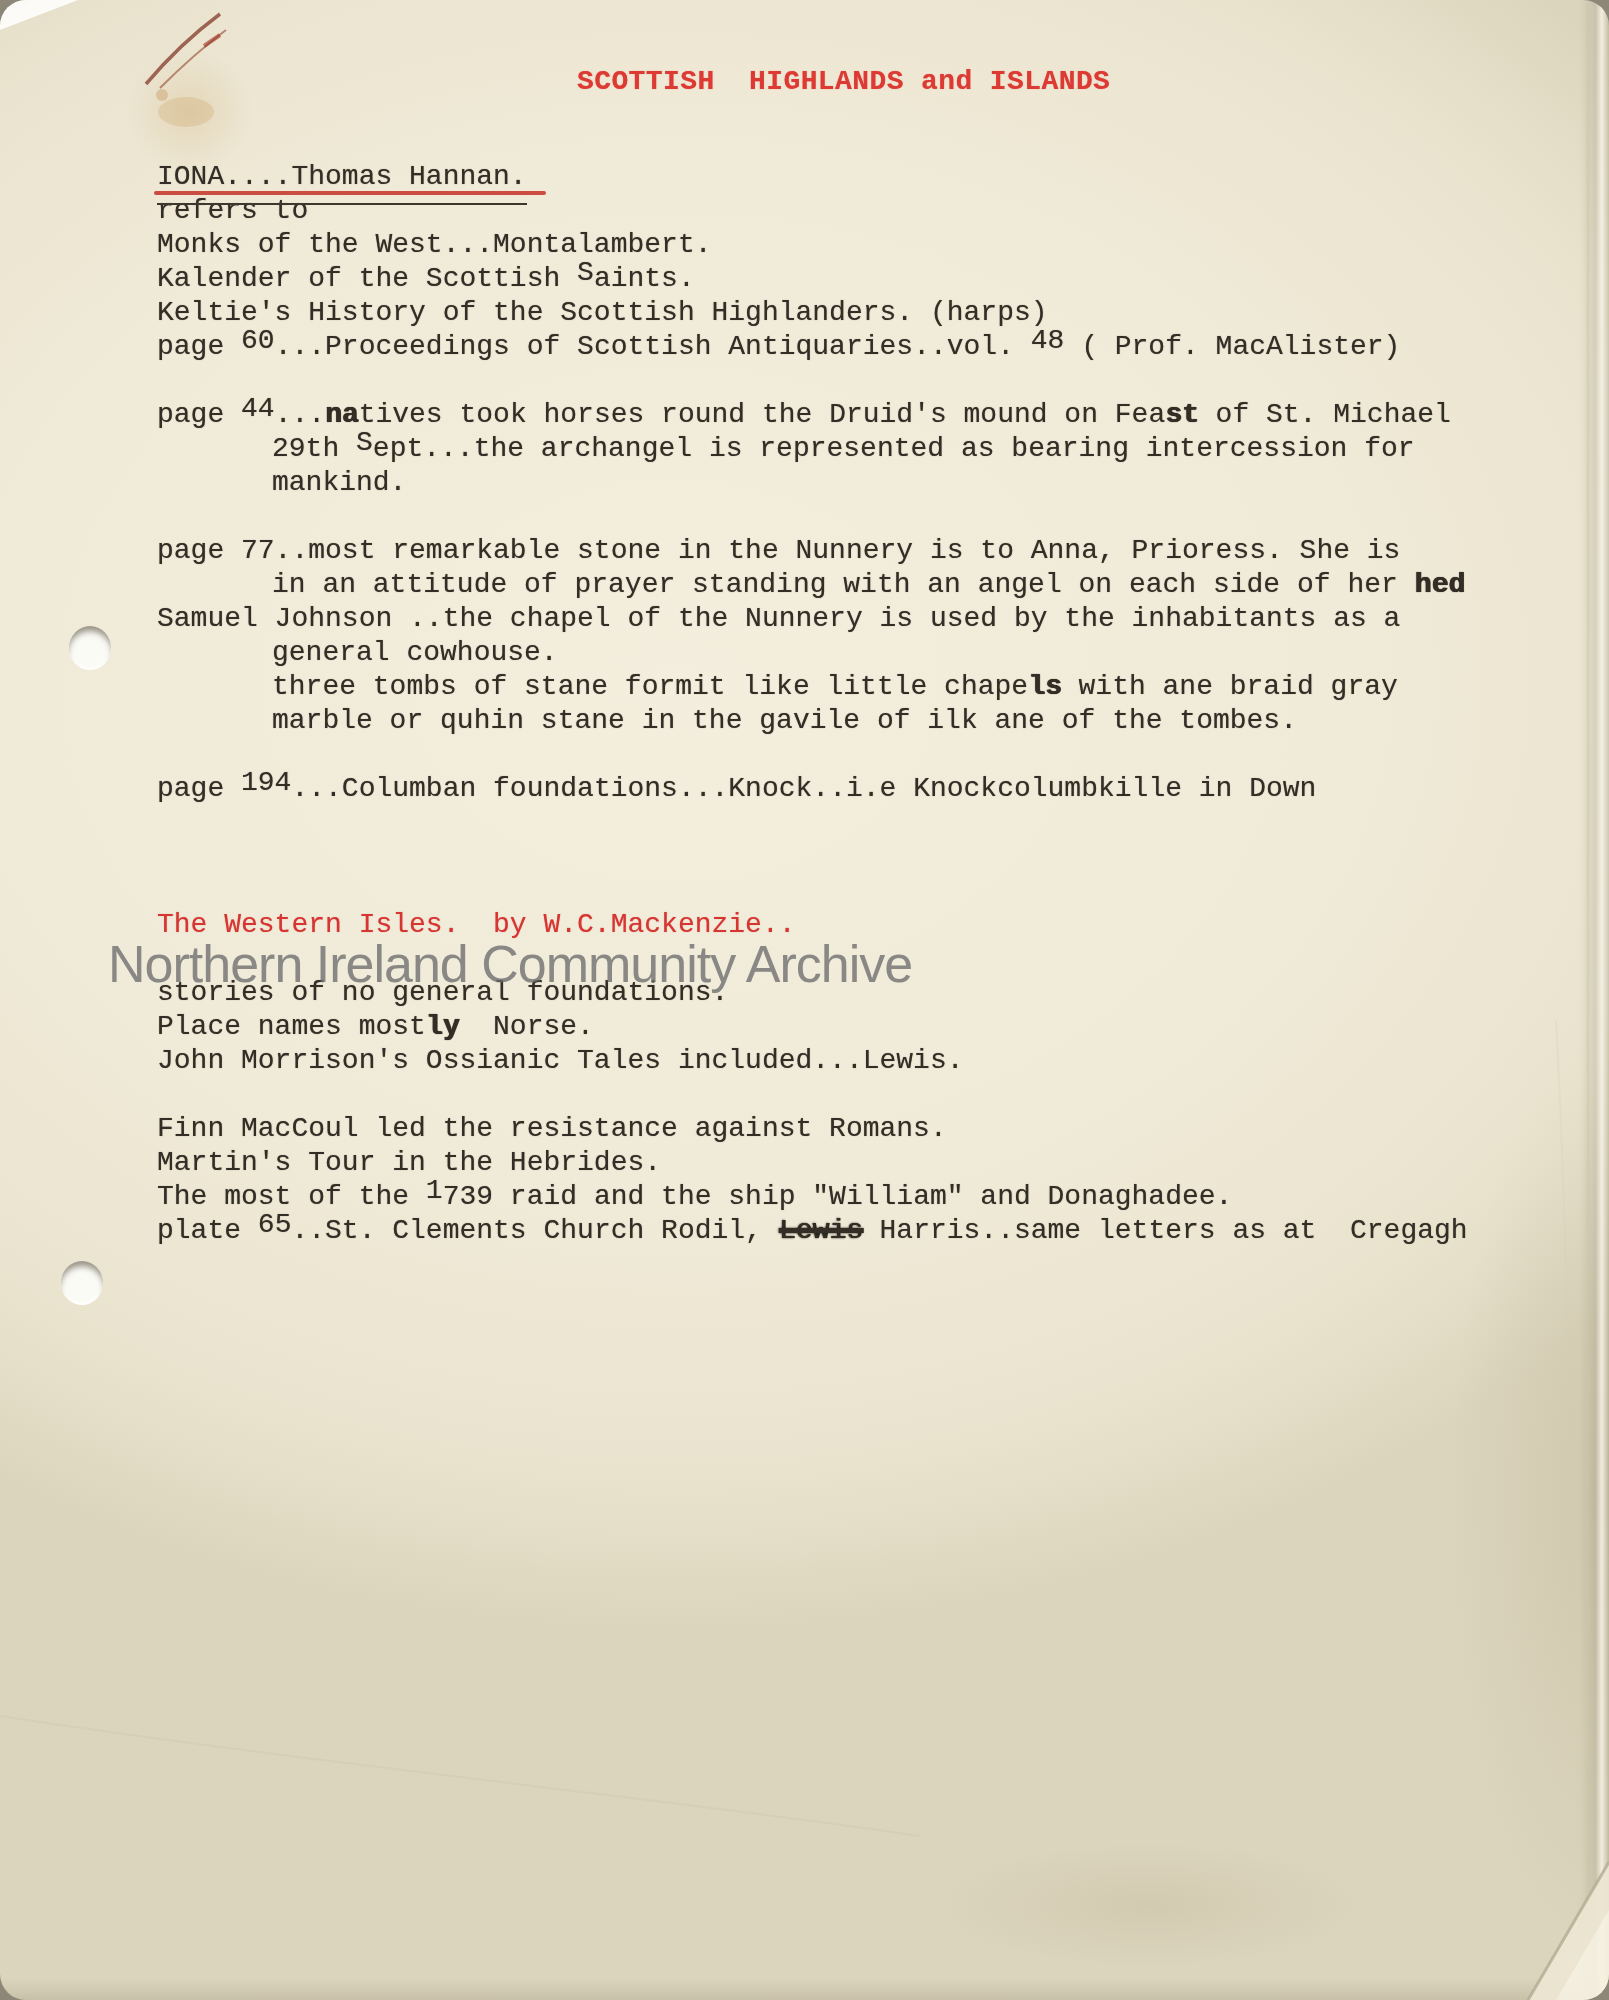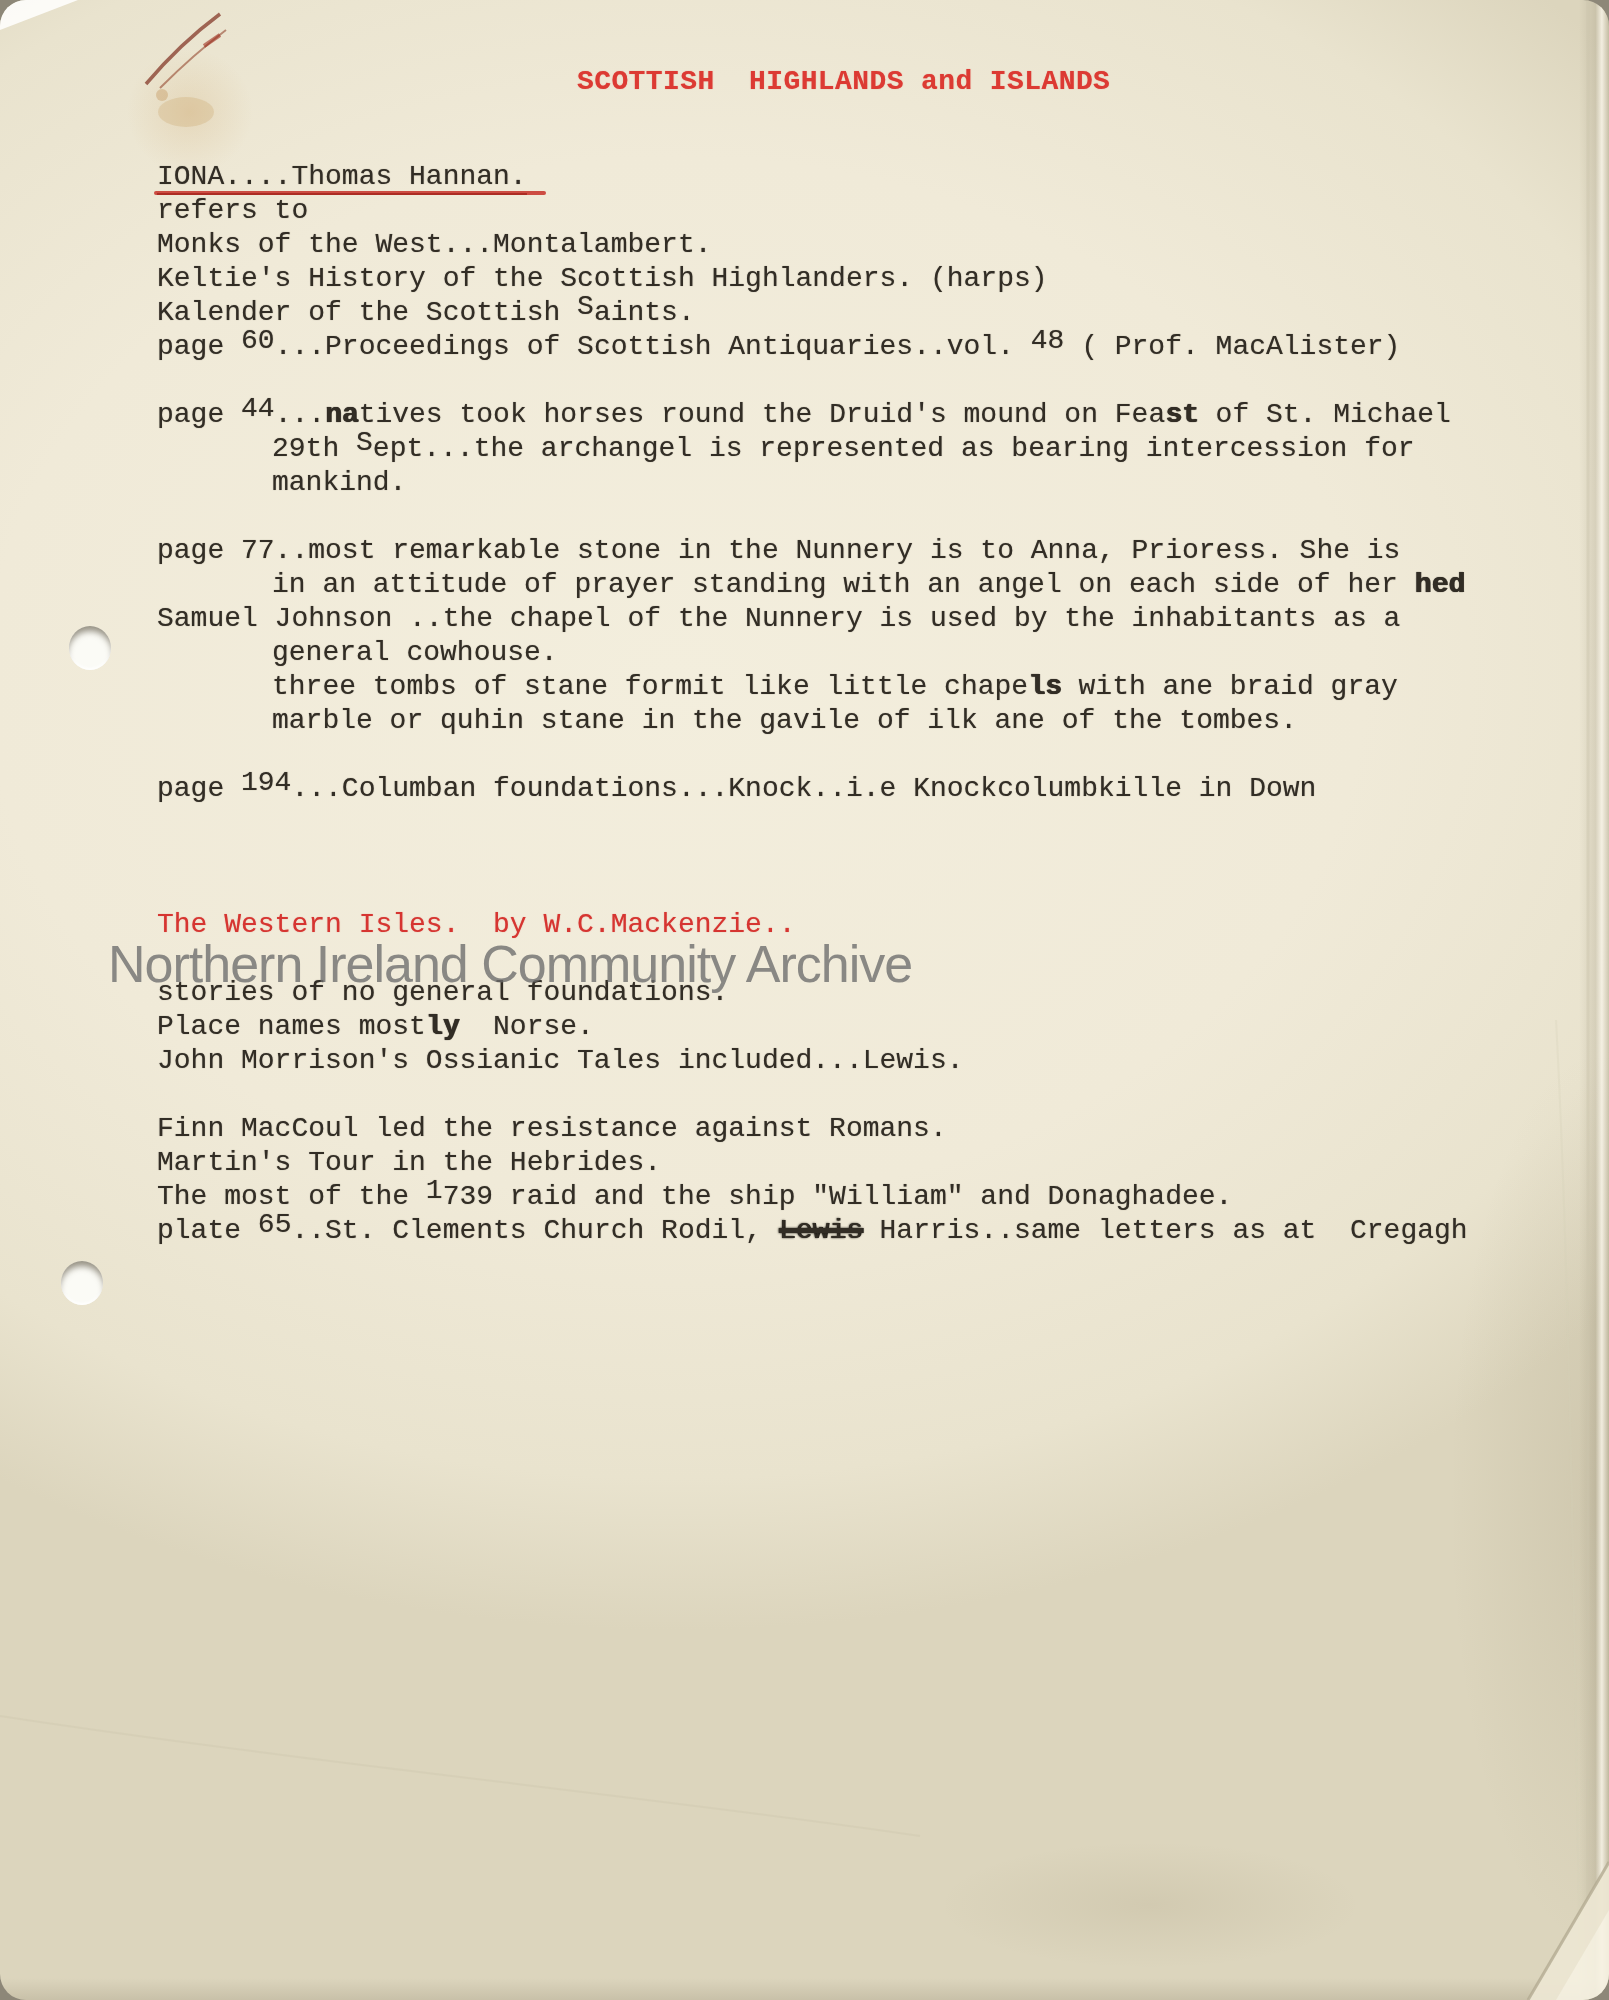--- a/index.html
+++ b/index.html
@@ -28,21 +28,21 @@
     font-size:28px;line-height:34px;color:#322d25;
     text-shadow:0 0 1px rgba(49,44,37,.5);
   }
   .line{white-space:pre;height:34px;}
   .line.indent{padding-left:115px;}
   .doc span.red{color:#d63531;text-shadow:0 0 1px rgba(214,53,49,.5);}
   .doc span.bold{font-weight:bold;text-shadow:0 0 1px rgba(35,30,24,.95),1px 0 0 rgba(35,30,24,.85);}
   .doc span.up{position:relative;top:-6px;}
   .doc span.strike{font-weight:normal;text-decoration:line-through;text-decoration-thickness:5px;
     text-shadow:0 0 2px rgba(30,26,20,.95),1px 0 0 rgba(30,26,20,.9);}
-  .doc span.uline{border-bottom:2px solid #3d372c;padding-bottom:1px;}
+  .doc span.uline{border-bottom:2px solid #3d372c;padding-bottom:11px;}
   .line.head-underline{position:relative;}
   .line.head-underline::after{
     content:"";position:absolute;left:-3px;top:31px;width:392px;height:4px;
     background:#c42a21;opacity:.82;border-radius:2px;
   }
   .watermark{
     position:absolute;left:108px;top:934px;z-index:5;white-space:pre;
     font-family:"Liberation Sans","DejaVu Sans",sans-serif;
     font-size:52px;letter-spacing:-1px;color:rgba(108,108,108,.78);
   }
@@ -58,22 +58,22 @@
 <body>
 
 <div class="page">
 
   <div class="title">SCOTTISH  HIGHLANDS and ISLANDS</div>
 
   <div class="doc">
       <div class="line head-underline"><span class="uline">IONA....Thomas Hannan.</span></div>
       <div class="line"><span>refers to</span></div>
       <div class="line"><span>Monks of the West...Montalambert.</span></div>
+      <div class="line"><span>Kalender of the Scottish </span><span class="up">S</span><span>aints.</span></div>
       <div class="line"><span>Keltie's History of the Scottish Highlanders. (harps)</span></div>
-      <div class="line"><span>Kalender of the Scottish </span><span class="up">S</span><span>aints.</span></div>
       <div class="line"><span>page </span><span class="up">60</span><span>...Proceedings of Scottish Antiquaries..vol. </span><span class="up">48</span><span> ( Prof. MacAlister)</span></div>
       <div class="line">&nbsp;</div>
       <div class="line"><span>page </span><span class="up">44</span><span>...</span><span class="bold">na</span><span>tives took horses round the Druid's mound on Fea</span><span class="bold">st</span><span> of St. Michael</span></div>
       <div class="line indent"><span>29th </span><span class="up">S</span><span>ept...the archangel is represented as bearing intercession for</span></div>
       <div class="line indent"><span>mankind.</span></div>
       <div class="line">&nbsp;</div>
       <div class="line"><span>page 77..most remarkable stone in the Nunnery is to Anna, Prioress. She is</span></div>
       <div class="line indent"><span>in an attitude of prayer standing with an angel on each side of her </span><span class="bold">hed</span></div>
       <div class="line"><span>Samuel Johnson ..the chapel of the Nunnery is used by the inhabitants as a</span></div>
       <div class="line indent"><span>general cowhouse.</span></div>

